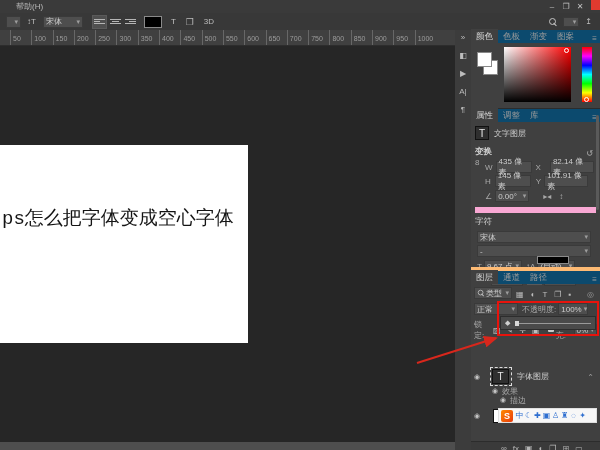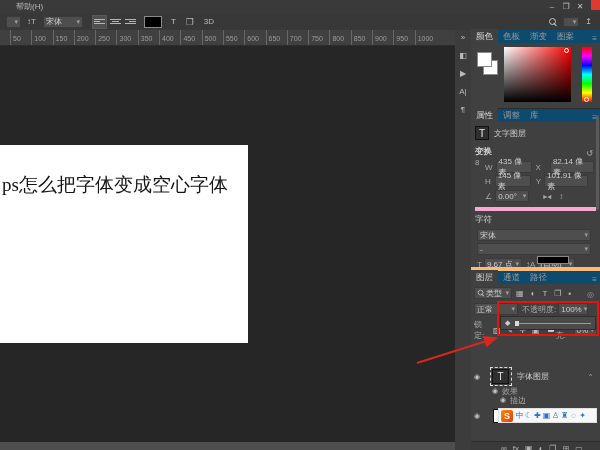--- a/index.html
+++ b/index.html
@@ -28,21 +28,21 @@
   .si::after{content:"";position:absolute;width:4px;height:1px;background:#c4c4c4;transform:rotate(45deg);left:4px;top:6px;}
 
   
   .ruler{left:0;top:30px;width:455px;height:16px;background:#404040;border-bottom:1px solid #2d2d2d;
          display:flex;overflow:hidden;padding-left:10px;box-sizing:border-box;}
   .tick{flex:0 0 21.3px;border-left:1px solid #676767;font-size:7px;color:#9b9b9b;padding:5px 0 0 2px;box-sizing:border-box;}
 
   
   .canvasarea{left:0;top:46px;width:455px;height:396px;background:#262626;}
   .doc{left:0;top:99px;width:248px;height:198px;background:#ffffff;overflow:hidden;}
-  .doc-heading{left:2px;top:27px;font-family:Liberation Serif, serif;font-size:19px;color:#141414;white-space:nowrap;}
+  .doc-heading{left:2px;top:60px;font-family:Liberation Mono, monospace;font-size:19px;color:#141414;white-space:nowrap;}
   .doc-hollow{left:16px;top:64px;font-family:"Liberation Serif","DejaVu Serif",serif;font-size:62px;
               color:#ffffff;-webkit-text-stroke:2px #ee0000;letter-spacing:3px;white-space:nowrap;}
   .statusstrip{left:0;top:442px;width:455px;height:8px;background:#4e4e4e;}
 
   
   .rightside{left:455px;top:30px;width:145px;height:420px;background:#333333;}
   .strip{left:0;top:0;width:16px;height:420px;background:#3c3c3c;border-right:1px solid #2b2b2b;}
   .strip .ic{width:16px;text-align:center;font-size:8px;color:#bdbdbd;margin-top:9px;display:block;}
   .panelcol{left:16px;top:0;width:129px;height:420px;background:#404040;}
   .tabs{display:flex;background:#0c4a6e;height:13px;font-size:8.5px;align-items:flex-end;}
@@ -226,21 +226,21 @@
         </div>
         <div class="row" style="margin:3px 4px 0 14px;">
           <span class="lbl">∠</span>
           <span class="field" style="width:34px;margin-left:3px;">
               <span>0.00°</span>
               <span class="caret">▾</span>
             </span>
           <span class="lbl" style="margin-left:14px;">▸◂</span>
           <span class="lbl" style="margin-left:8px;">↕</span>
         </div>
-        <div class="row" style="margin:5px 4px 0 4px;border-top:4px solid #f9a8d4;padding-top:3px;">
+        <div class="row" style="margin:5px 4px 0 4px;border-top:6px solid #f9a8d4;padding-top:3px;">
           <span class="sechdr">字符</span>
         </div>
         <div class="field" style="width:114px;margin:3px 4px 0 6px;">
             <span>宋体</span>
             <span class="caret">▾</span>
           </div>
         <div class="field" style="width:114px;margin:2px 4px 0 6px;">
             <span>-</span>
             <span class="caret">▾</span>
           </div>
@@ -272,21 +272,21 @@
         <div class="abs scrollbar" style="right:1px;top:6px;width:3px;height:95px;"></div>
       </div>
 
       <div class="abs" style="left:0;top:237px;width:129px;height:183px;border-top:4px solid #fdba74;">
         <div class="tabs">
           <span class="tab active">图层</span>
           <span class="tab">通道</span>
           <span class="tab">路径</span>
           <span class="pmenu">≡</span>
         </div>
-        <div class="row" style="margin:3px 3px 0 3px;">
+        <div class="row" style="margin:3px 3px 0 3px;align-items:flex-end;">
           <span class="field" style="width:38px;">
               <span class="si" style="transform:scale(.8);"></span>
               <span style="margin-left:1px;">类型</span>
               <span class="caret">▾</span>
             </span>
           <span class="row" style="margin-left:4px;gap:4px;">
               <span class="lockic">▦</span>
               <span class="lockic">◐</span>
               <span class="lockic">T</span>
               <span class="lockic">❐</span>

